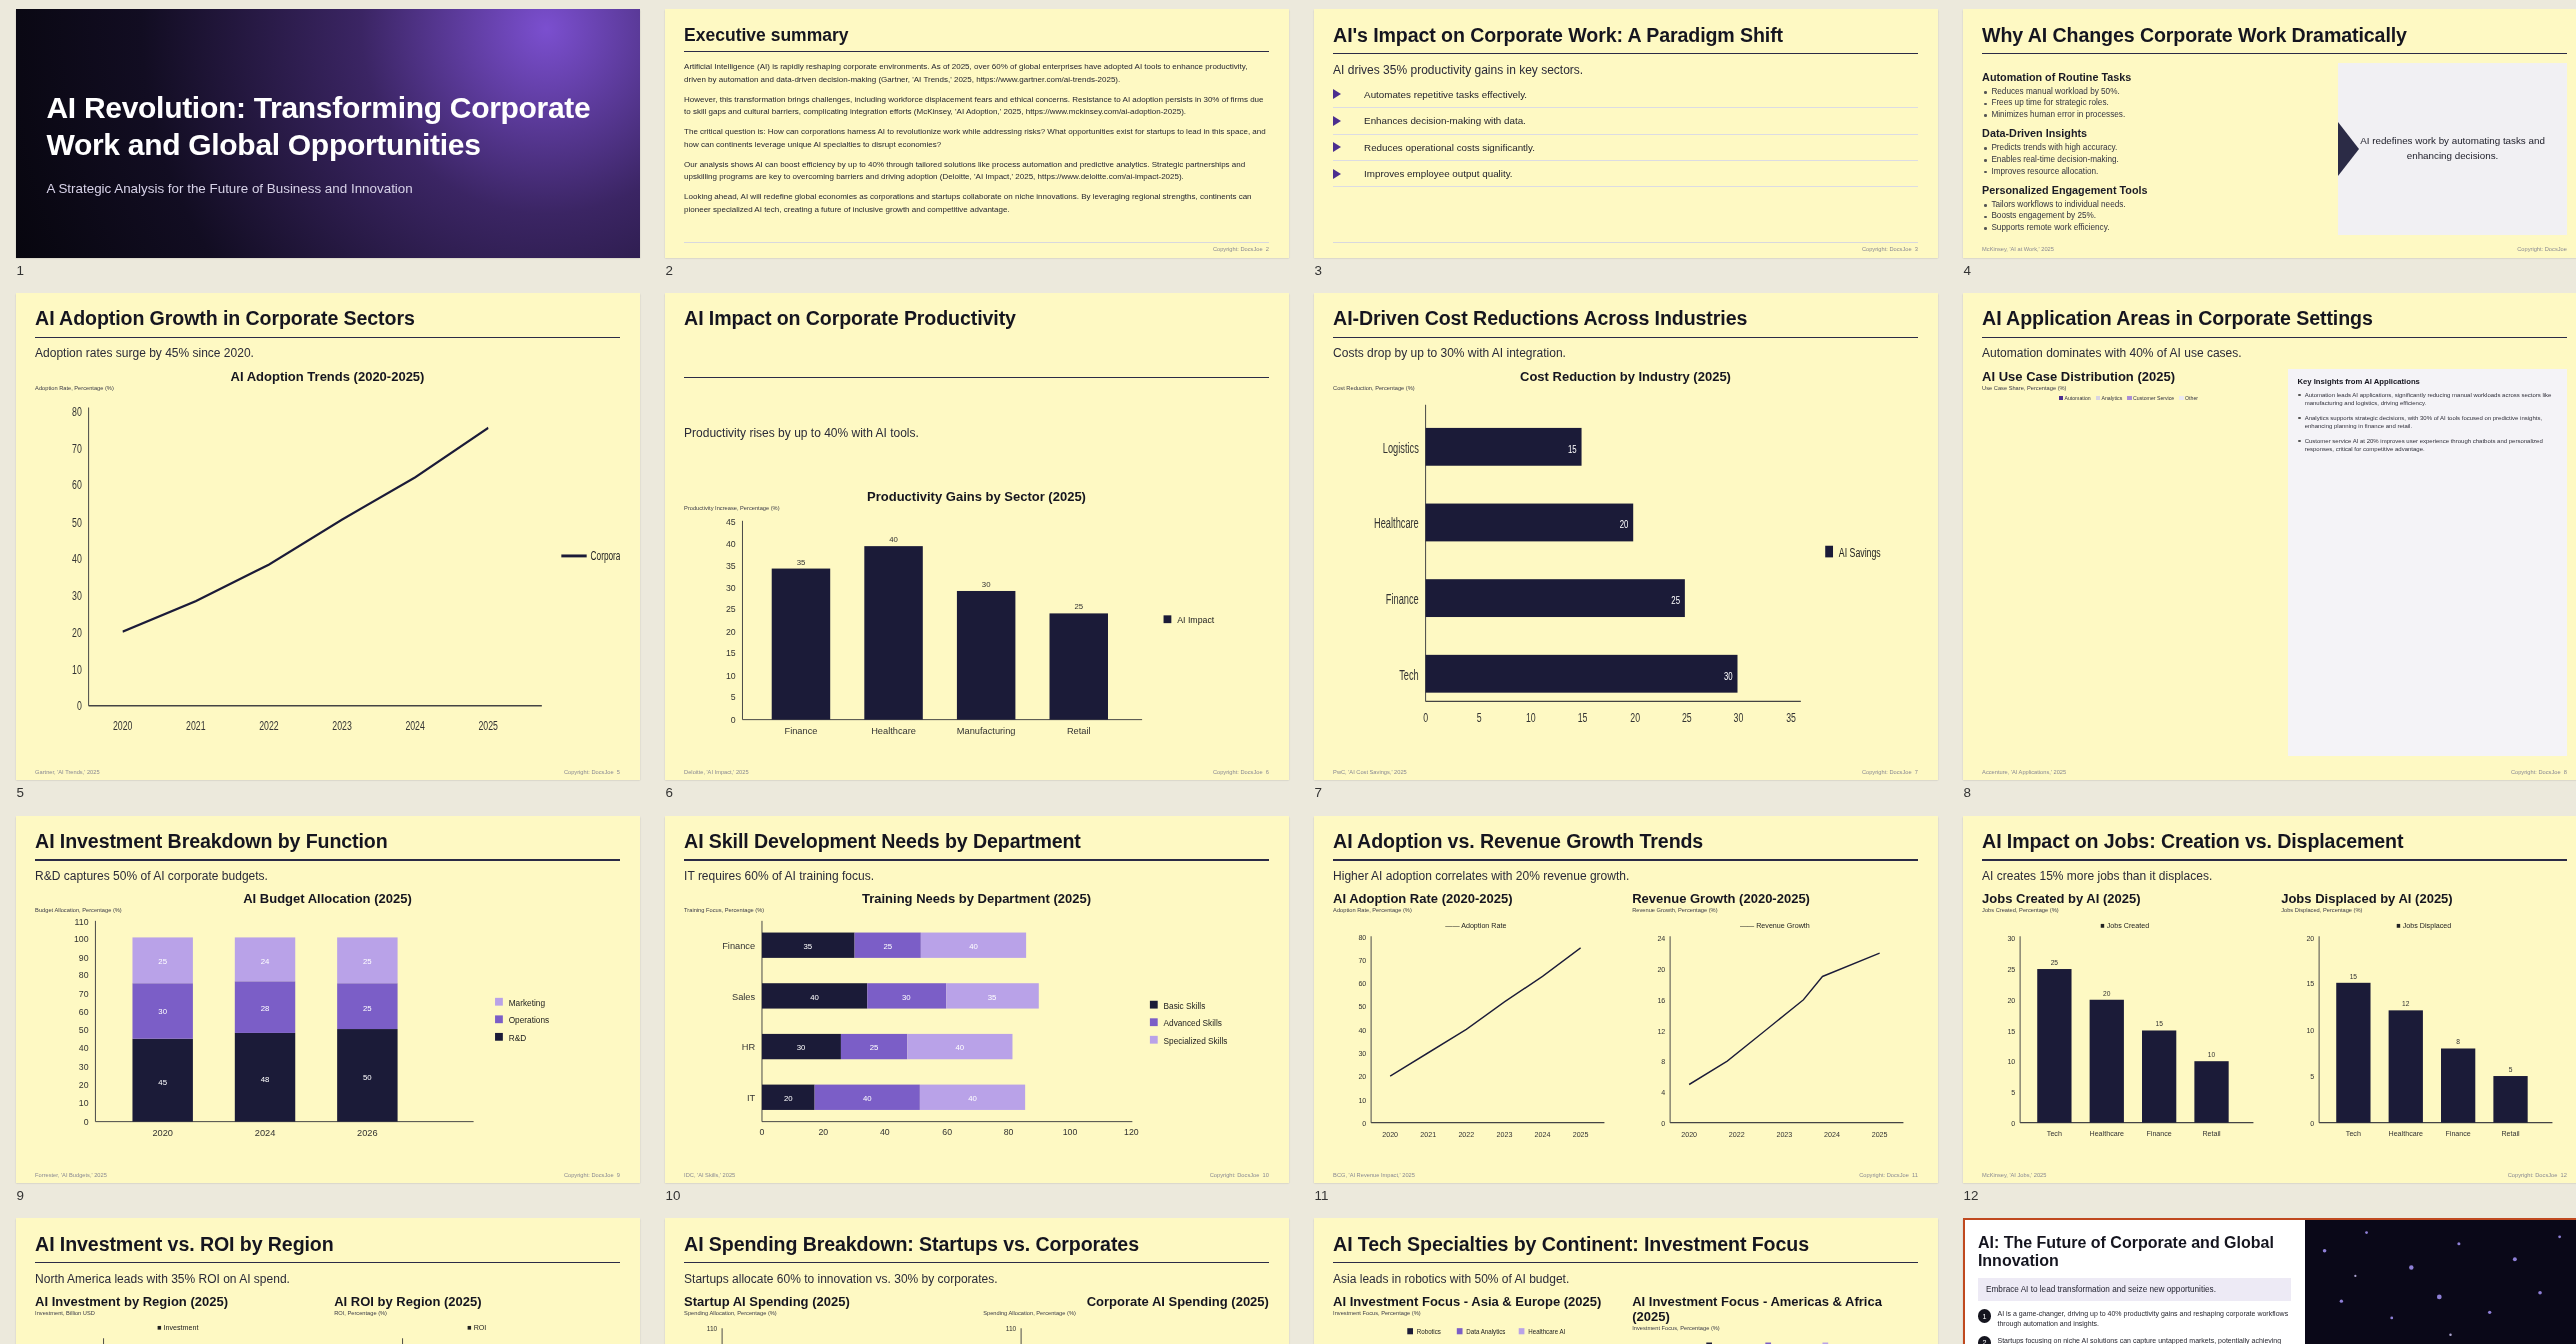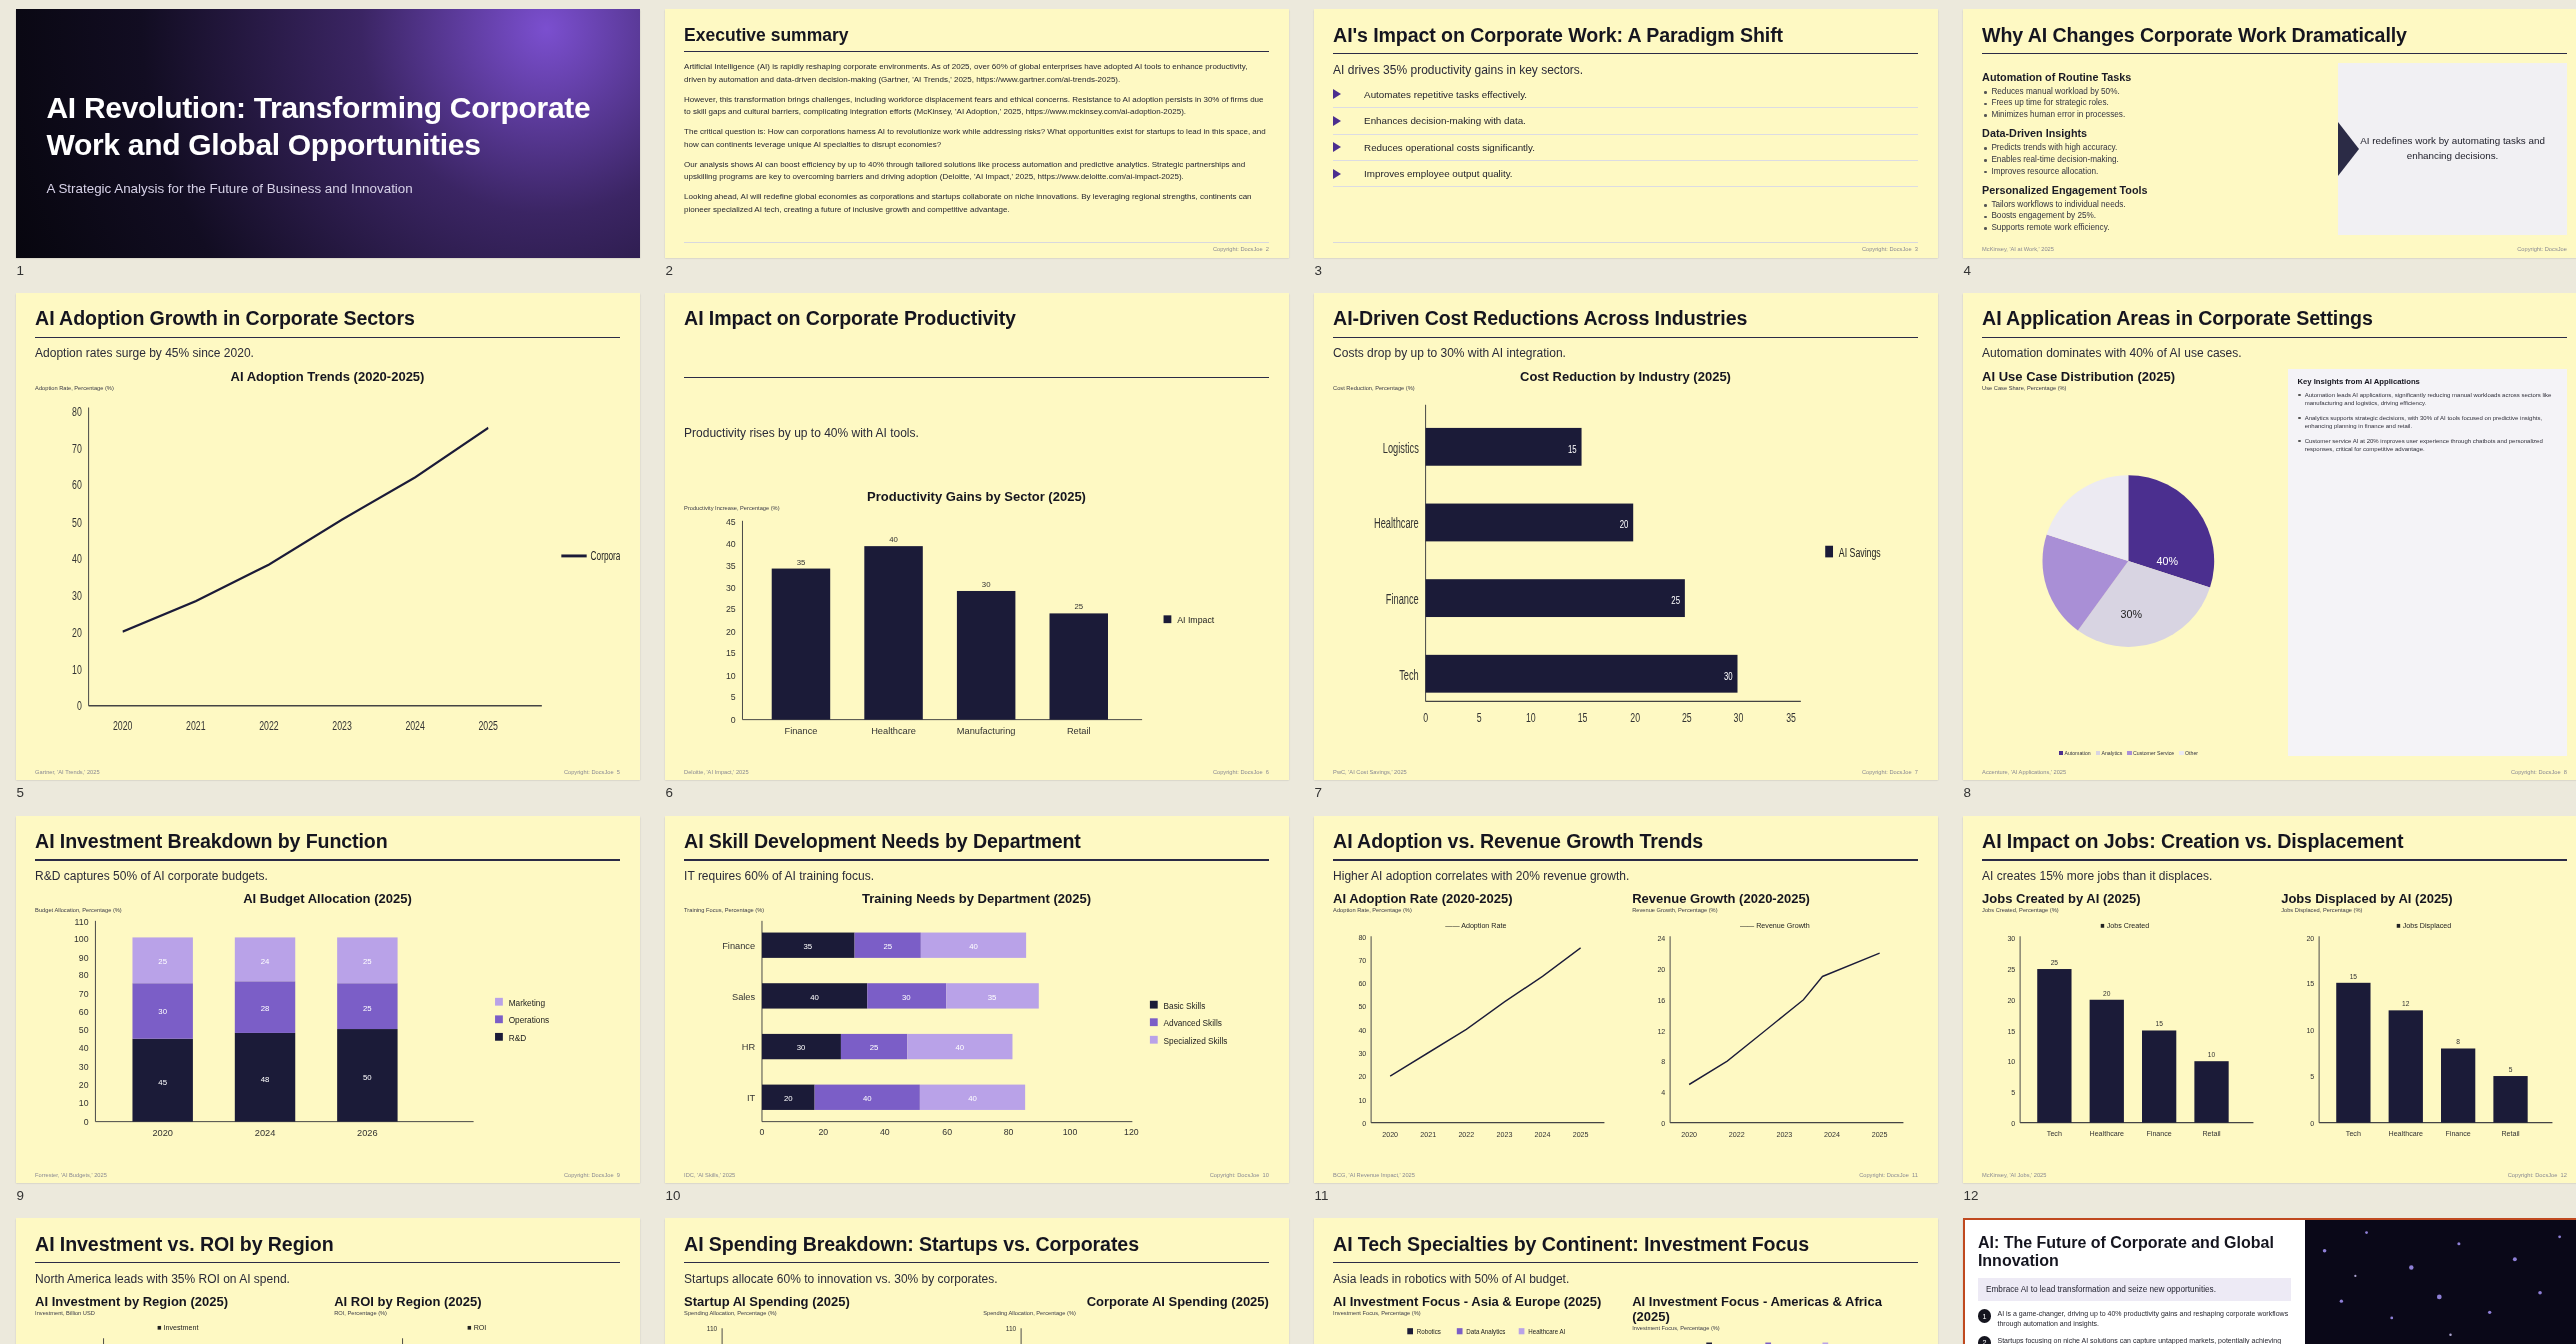--- a/index.html
+++ b/index.html
@@ -392,32 +392,20 @@
   <div class="slide-cell">
     <div class="slide">
       <div class="s-inner" style="padding-bottom:24px;">
         <div class="s-title">AI Application Areas in Corporate Settings</div>
         <div class="s-rule"></div>
         <div class="s-sub">Automation dominates with 40% of AI use cases.</div>
         <div class="chart-area">
           <div class="chart-box" style="flex:1.05">
             <div class="chart-title" style="text-align:left">AI Use Case Distribution (2025)</div>
             <div class="axis-label">Use Case Share, Percentage (%)</div>
-            <div class="plot">
-              <svg viewBox="0 0 300 230">
-                <g transform="translate(150,105)">
-                  <path d="M0,0 L0,-88 A88,88 0 0,1 83.7,27.2 Z" fill="#4b2f8f"></path>
-                  <path d="M0,0 L83.7,27.2 A88,88 0 0,1 -51.7,71.2 Z" fill="#d8d4e2"></path>
-                  <path d="M0,0 L-51.7,71.2 A88,88 0 0,1 -83.7,-27.2 Z" fill="#a98fd6"></path>
-                  <path d="M0,0 L-83.7,-27.2 A88,88 0 0,1 0,-88 Z" fill="#eceaf2"></path>
-                  <text x="40" y="4" font-size="11" fill="#fff" font-family="Liberation Sans" text-anchor="middle">40%</text>
-                  <text x="3" y="58" font-size="11" fill="#222" font-family="Liberation Sans" text-anchor="middle">30%</text>
-                </g>
-              </svg>
-            </div>
             <div class="tiny-legend">
               <span><i style="background:#4b2f8f"></i>Automation</span>
               <span><i style="background:#d8d4e2"></i>Analytics</span>
               <span><i style="background:#a98fd6"></i>Customer Service</span>
               <span><i style="background:#eceaf2"></i>Other</span>
             </div>
           </div>
           <div class="chart-box">
             <div class="ki-card">
               <div class="ki-h">Key Insights from AI Applications</div>

